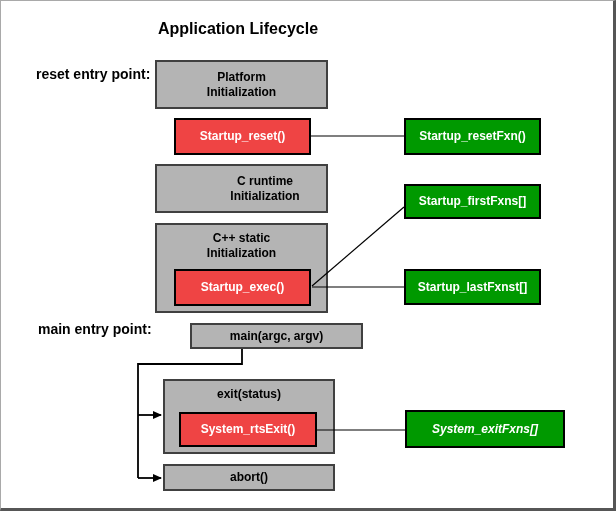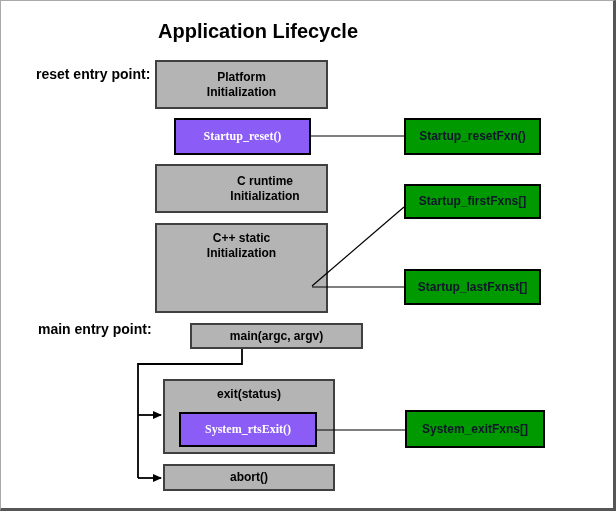--- a/index.html
+++ b/index.html
@@ -10,40 +10,40 @@
     background:#ffffff;
     border-top:1px solid #a9a9a9;
     border-left:1px solid #a9a9a9;
     border-right:3px solid #565656;
     border-bottom:3px solid #565656;
     font-family:"Liberation Sans", sans-serif;
     overflow:hidden;
   }
   .title {
     position:absolute;
-    font-size:20px; font-weight:bold; color:#000;
+    font-size:16px; font-weight:bold; color:#000;
     white-space:nowrap;
   }
   .side-label {
     position:absolute;
     font-size:14px; font-weight:bold; color:#000;
     white-space:nowrap;
   }
   .box {
     position:absolute;
     box-sizing:border-box;
     display:flex; align-items:center; justify-content:center;
     text-align:center;
     font-size:12px; font-weight:bold;
     line-height:1.25;
     white-space:pre-line;
   }
   .gray  { background:#b4b4b4; border:2px solid #404040; color:#000; }
-  .blue  { background:#8b5cf6; border:2px solid #000000; color:#fff;font-family:Liberation Serif, serif; }
-  .green { background:#009900; border:2px solid #000000; color:#0f172a; }
+  .blue  { background:#ef4444; border:2px solid #000000; color:#fff; }
+  .green { background:#009900; border:2px solid #000000; color:#ffffff; }
   .top-text { align-items:flex-start; }
   .top-text .inner-label { margin-top:6px; }
   .connector-layer {
     position:absolute; left:0; top:0;
     width:616px; height:511px;
     pointer-events:none;
   }
 </style>
 </head>
 <body>
@@ -61,39 +61,40 @@
   <div class="box blue" style="left:173px; top:117px; width:137px; height:37px;">Startup_reset()</div>
 
   <div class="box gray" style="left:154px; top:163px; width:173px; height:49px;padding-left:47px;">C runtime
 Initialization</div>
 
   <div class="box gray top-text" style="left:154px; top:222px; width:173px; height:90px;">
     <span class="inner-label">C++ static
 Initialization</span>
   </div>
 
+  <div class="box blue" style="left:173px; top:268px; width:137px; height:37px;">Startup_exec()</div>
 
   <div class="box gray" style="left:154px; top:322px; width:173px; height:26px;margin-left:35px;">main(argc, argv)</div>
 
   <div class="box gray top-text" style="left:162px; top:378px; width:172px; height:75px;">
     <span class="inner-label">exit(status)</span>
   </div>
 
   <div class="box blue" style="left:178px; top:411px; width:138px; height:35px;">System_rtsExit()</div>
 
   <div class="box gray" style="left:162px; top:463px; width:172px; height:27px;">abort()</div>
 
   <div class="box green" style="left:403px; top:117px; width:137px; height:37px;">Startup_resetFxn()</div>
 
   <div class="box green" style="left:403px; top:183px; width:137px; height:35px;">Startup_firstFxns[]</div>
 
 
   <div class="box green" style="left:403px; top:268px; width:137px; height:36px;">Startup_lastFxnst[]</div>
 
-  <div class="box green" style="left:404px; top:409px; width:140px; height:38px;">System_exitFxns[]</div>
+  <div class="box green" style="left:404px; top:409px; width:160px; height:38px;font-style:italic;">System_exitFxns[]</div>
 
   <svg class="connector-layer" viewBox="0 0 616 511" xmlns="http://www.w3.org/2000/svg">
     <defs>
       <marker id="arrow" markerWidth="9" markerHeight="8" refX="8" refY="4" orient="auto" markerUnits="userSpaceOnUse">
         <path d="M0,0 L9,4 L0,8 Z" fill="#000"></path>
       </marker>
     </defs>
 
     <line x1="309" y1="135" x2="403" y2="135" stroke="#000" stroke-width="1.2"></line>
 

